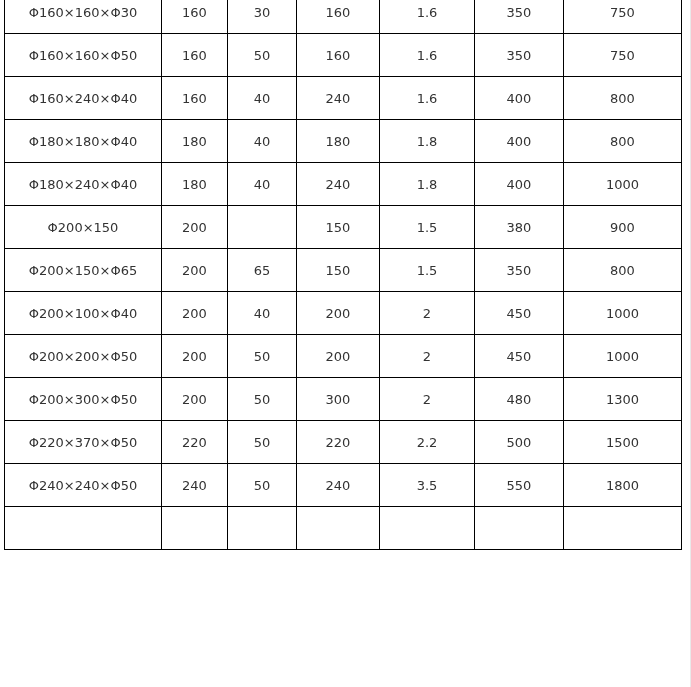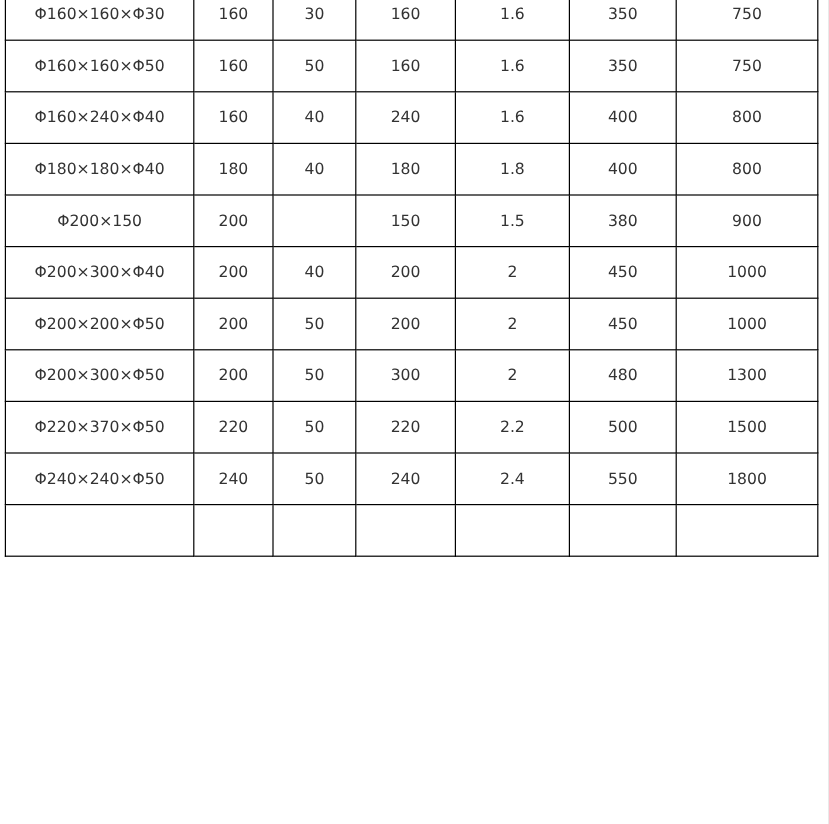--- a/index.html
+++ b/index.html
@@ -92,30 +92,48 @@
         <tr>
           <td>Φ180×180×Φ40</td>
           <td>180</td>
           <td>40</td>
           <td>180</td>
           <td>1.8</td>
           <td>400</td>
           <td>800</td>
         </tr>
         <tr>
+          <td>Φ180×240×Φ40</td>
+          <td>180</td>
+          <td>40</td>
+          <td>240</td>
+          <td>1.8</td>
+          <td>400</td>
+          <td>1000</td>
+        </tr>
+        <tr>
           <td>Φ200×150</td>
           <td>200</td>
           <td></td>
           <td>150</td>
           <td>1.5</td>
           <td>380</td>
           <td>900</td>
         </tr>
         <tr>
-          <td>Φ200×300×Φ40</td>
+          <td>Φ200×150×Φ65</td>
+          <td>200</td>
+          <td>65</td>
+          <td>150</td>
+          <td>1.5</td>
+          <td>350</td>
+          <td>800</td>
+        </tr>
+        <tr>
+          <td>Φ200×100×Φ40</td>
           <td>200</td>
           <td>40</td>
           <td>200</td>
           <td>2</td>
           <td>450</td>
           <td>1000</td>
         </tr>
         <tr>
           <td>Φ200×200×Φ50</td>
           <td>200</td>
@@ -141,21 +159,21 @@
           <td>220</td>
           <td>2.2</td>
           <td>500</td>
           <td>1500</td>
         </tr>
         <tr>
           <td>Φ240×240×Φ50</td>
           <td>240</td>
           <td>50</td>
           <td>240</td>
-          <td>2.4</td>
+          <td>3.5</td>
           <td>550</td>
           <td>1800</td>
         </tr>
         <tr>
           <td></td>
           <td></td>
           <td></td>
           <td></td>
           <td></td>
           <td></td>

